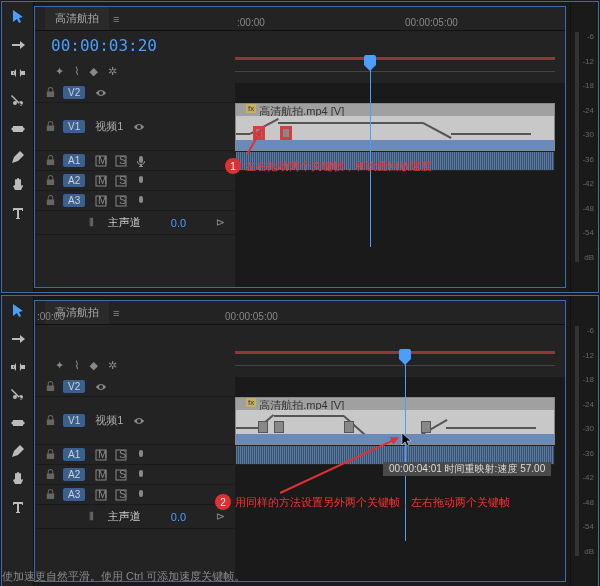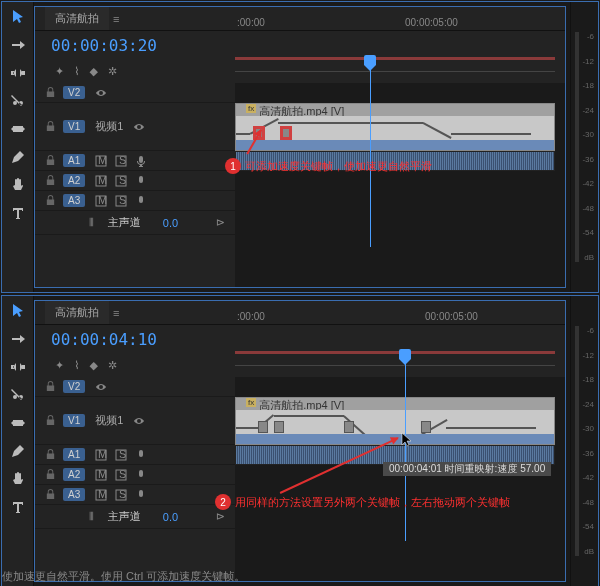--- a/index.html
+++ b/index.html
@@ -46,21 +46,21 @@
 .clip-header{background:#a0a0a0;height:12px;font-size:9px;padding-left:10px;display:flex;align-items:flex-start;color:#333}
 .clip-header .fx{background:#c9b060;color:#333;padding:0 2px;margin-right:3px;font-size:8px}
 .speed-graph{position:relative;height:calc(100% - 12px);background:#c8c8c8}
 .speed-line{position:absolute;background:#555;height:1.5px}
 .kf{position:absolute;width:10px;height:12px;background:#888;border:1px solid #555;top:50%;transform:translateY(-50%)}
 .kf.hl{border:2px solid #d04040;box-shadow:0 0 0 1px #d04040}
 .rubber{position:absolute;bottom:0;left:0;right:0;height:10px;background:#6a8ab8}
 .audio-clip{position:absolute;background:#3a5070;height:100%;border:1px solid #222}
 .audio-wave{height:100%;background:repeating-linear-gradient(90deg,#5a7aa0 0,#5a7aa0 1px,#3a5070 1px,#3a5070 2px)}
 .divider{margin-left:34px;margin-right:8px;color:#888}
-.value{color:#4a9eff;margin-left:16px}
+.value{color:#4a9eff;margin-left:24px}
 .annotation{position:absolute;color:#ff3030;font-size:12px;z-index:20;font-weight:500}
 .num-circle{display:inline-flex;width:16px;height:16px;background:#e03030;color:#fff;border-radius:50%;align-items:center;justify-content:center;font-size:10px;margin-right:4px}
 .arrow-line{position:absolute;background:#e03030;height:1.5px;transform-origin:left center;z-index:19}
 .arrow-line:after{content:"";position:absolute;right:-1px;top:-3px;border-left:8px solid #e03030;border-top:4px solid transparent;border-bottom:4px solid transparent}
 .meter{width:28px;background:#1a1a1a;border-left:1px solid #111;position:relative}
 .meter-scale{position:absolute;right:4px;top:30px;bottom:30px;width:16px;display:flex;flex-direction:column;justify-content:space-between}
 .meter-scale span{color:#666;font-size:8px;text-align:right}
 .meter-bar{position:absolute;left:4px;top:30px;bottom:30px;width:4px;background:#333}
 .tooltip{position:absolute;background:#4a4a4a;color:#ddd;padding:0 6px;font-size:10px;z-index:25;white-space:nowrap}
 .footer{position:absolute;bottom:2px;left:2px;color:#888;font-size:11px}
@@ -259,21 +259,21 @@
                 <div class="rubber"></div>
               </div>
             </div>
           </div>
           <div class="clip-area" style="top:68px;height:20px">
             <div class="audio-clip" style="left:0;width:100%">
                 <div class="audio-wave"></div>
               </div>
           </div>
           <div class="annotation" style="top:75px;left:-10px">
-            <span class="num-circle">1</span><span>可添加速度关键帧，使加速更自然平滑</span>
+            <span class="num-circle">1</span><span>左右拖动两个关键帧，和设置回放速度</span>
           </div>
           <div class="arrow-line" style="top:70px;left:12px;width:28px;transform:rotate(-60deg)"></div>
         </div>
       </div>
     </div>
   </div>
   <div class="meter">
     <div class="meter-bar"></div>
     <div class="meter-scale">
       <span>-6</span>
@@ -333,21 +333,20 @@
         </svg>
       </span>
   </div>
   <div class="main">
     <div class="tab-bar">
       <span class="tab">高清航拍</span>
       <span class="tab-menu">≡</span>
     </div>
     <div class="timeline">
       <div class="header-row">
-        <div class="tc-area"><span class="timecode">00:00:04:10</span></div>
         <div class="ruler-area">
           <div class="ruler-tick" style="left:2px">:00:00</div>
           <div class="ruler-tick" style="left:190px">00:00:05:00</div>
         </div>
       </div>
       <div class="control-row">
         <div class="ctrl-icons">
           <span>✦</span>
           <span>⌇</span>
           <span>◆</span>

